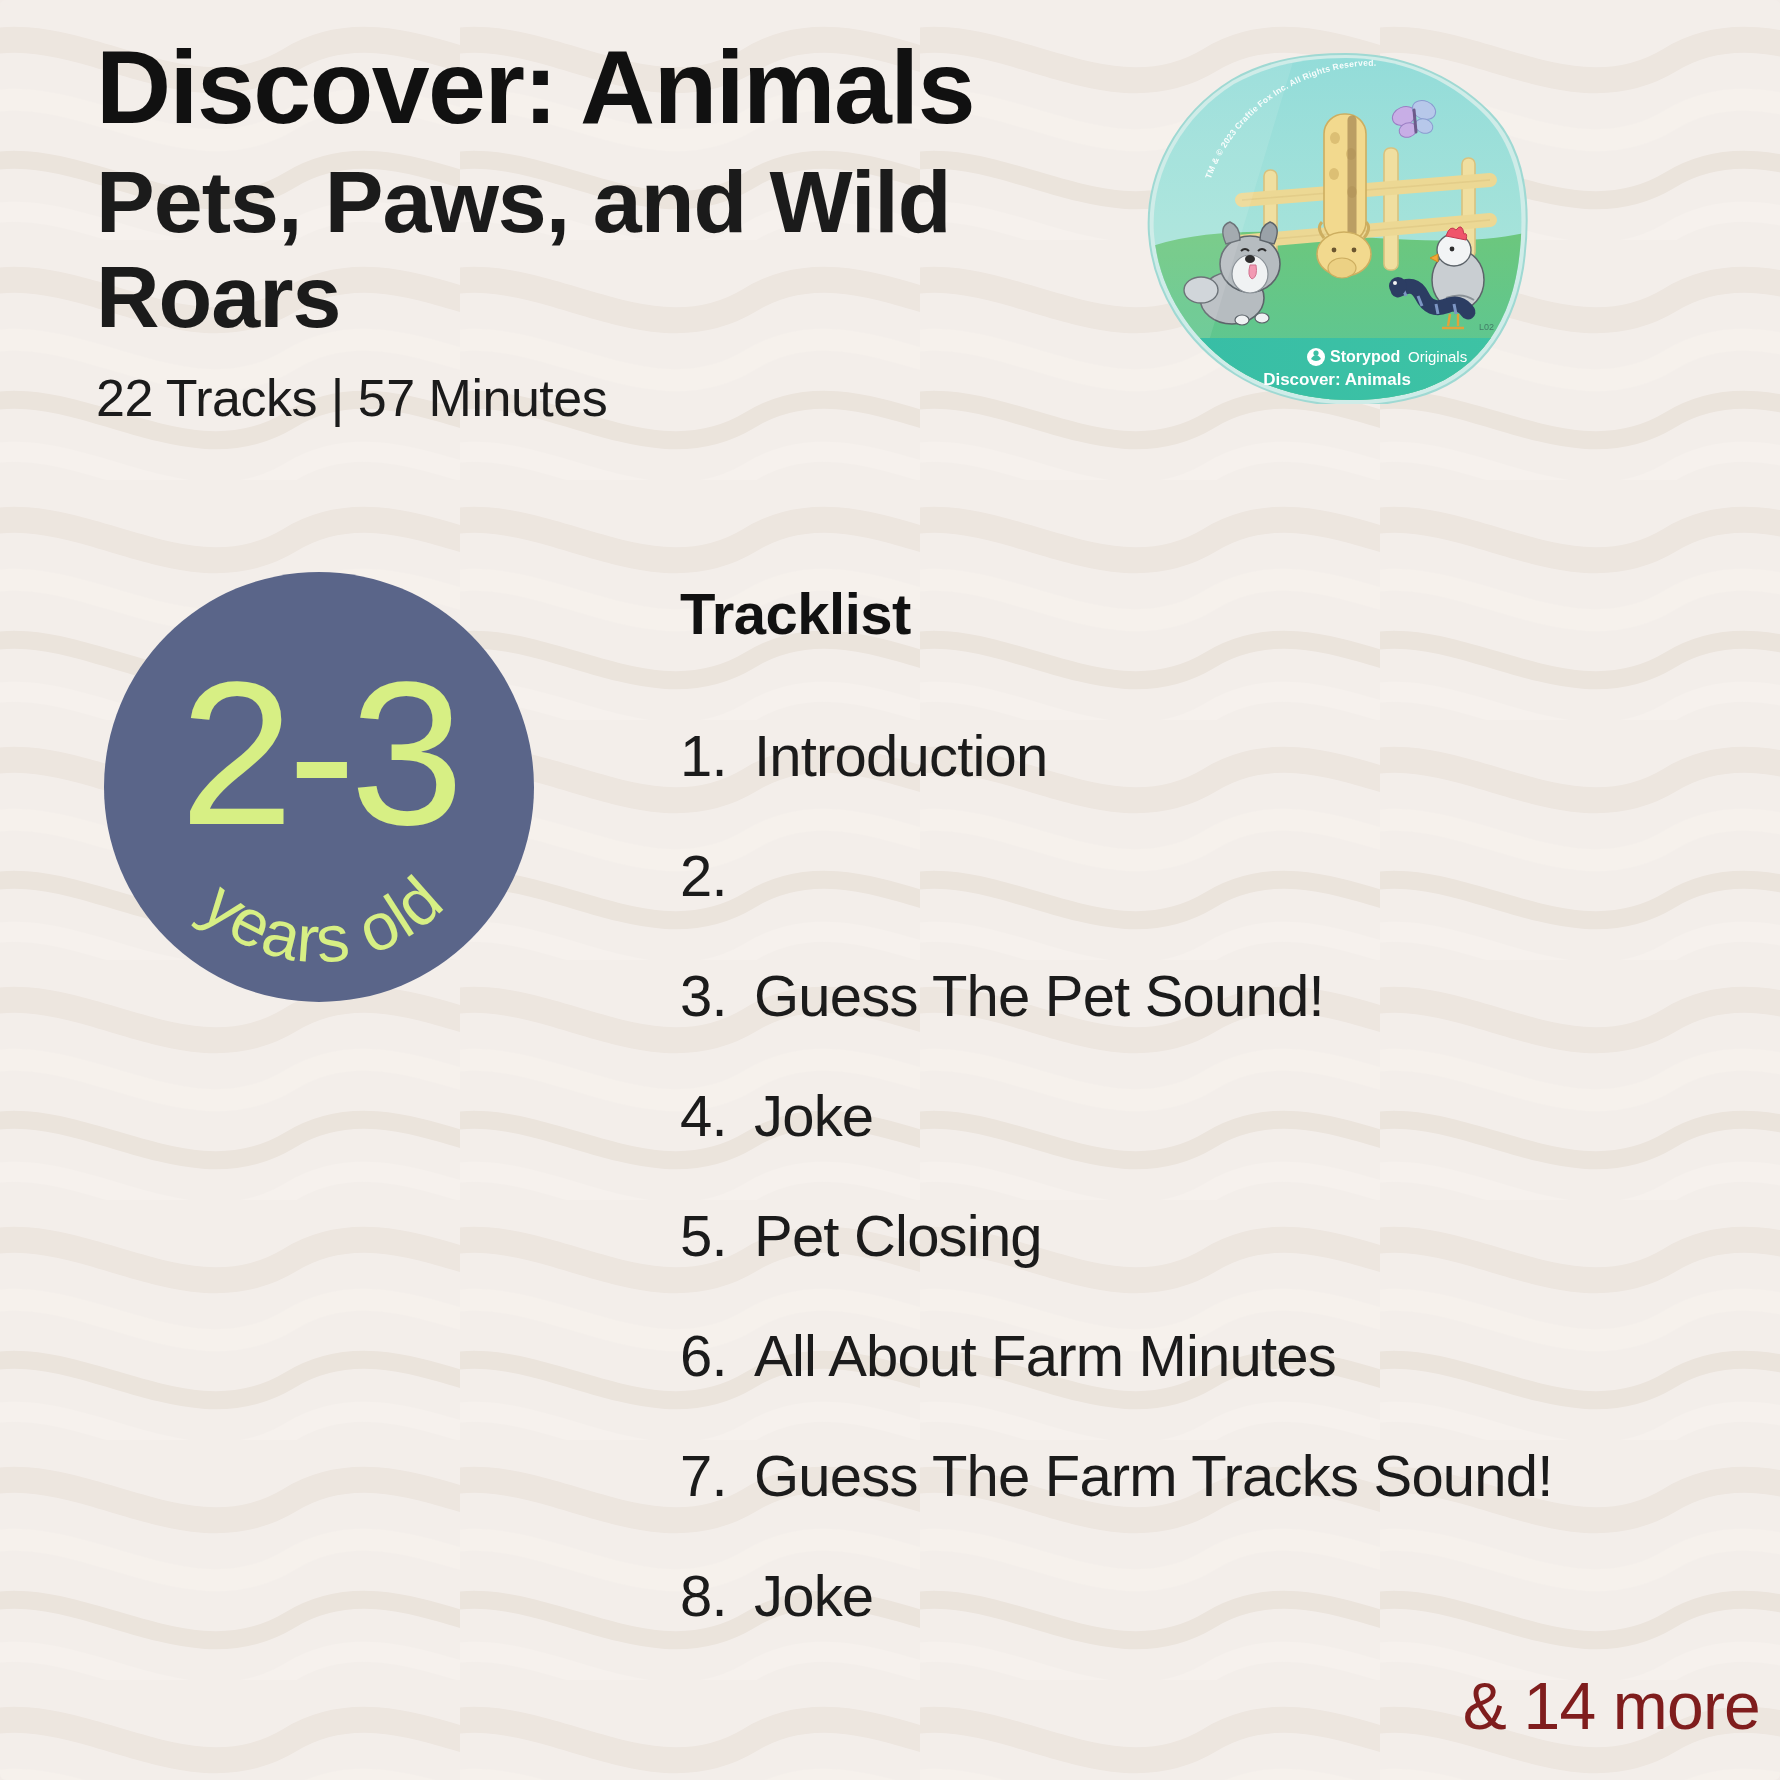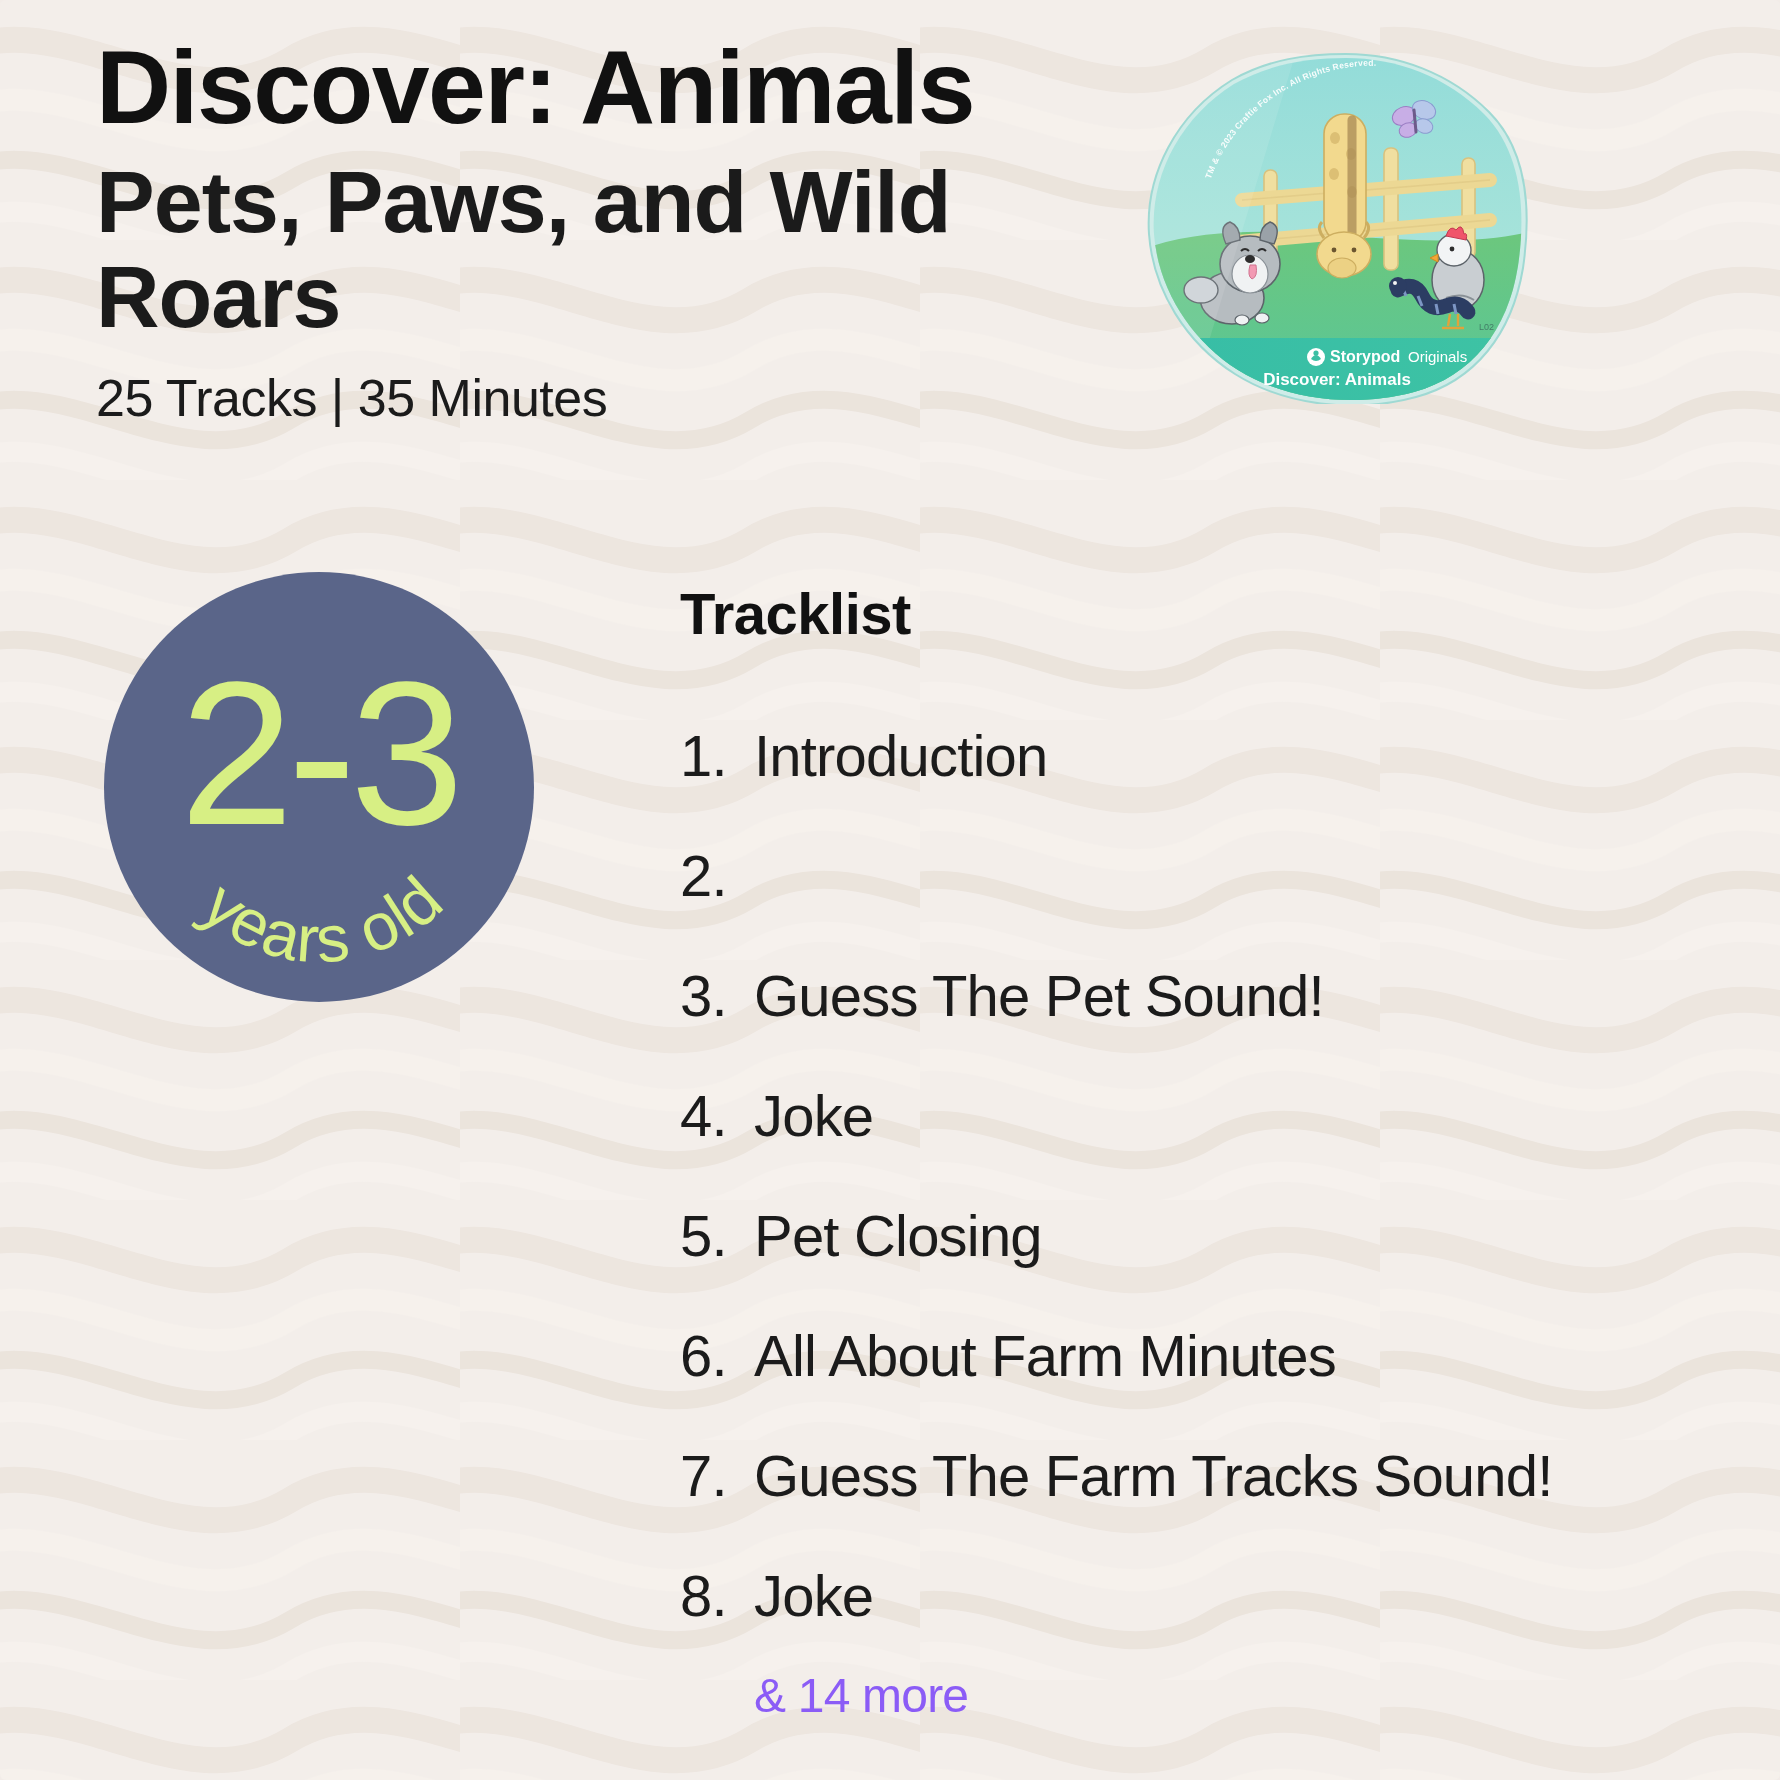--- a/index.html
+++ b/index.html
@@ -125,25 +125,26 @@
     letter-spacing: -0.8px;
     margin-bottom: 53px;
     white-space: nowrap;
   }
   .track-num {
     min-width: 74px;
     flex: 0 0 auto;
   }
   .track-label { flex: 0 1 auto; }
   .more-line {
-    font-size: 48px;
+    font-size: 66px;
     font-weight: 400;
-    color: #8b5cf6;
+    color: #7f1d1d;
     letter-spacing: -0.8px;
     margin: -14px 0 0 74px;
+    text-align: right;
   }
 </style>
 </head>
 <body>
 
 <div id="page">
 
   <svg id="bg-waves" viewBox="0 0 1780 1780" preserveAspectRatio="none" aria-hidden="true">
     <defs>
       <pattern id="wavePat" x="0" y="0" width="460" height="240" patternUnits="userSpaceOnUse">
@@ -153,21 +154,21 @@
         <path d="M-60,232 C 55,162 175,302 290,232 C 405,162 525,302 640,232" fill="none" stroke="#f7f2ee" stroke-width="20" stroke-linecap="round"></path>
       </pattern>
     </defs>
     <rect x="0" y="0" width="1780" height="1780" fill="#f3eeea"></rect>
     <rect x="0" y="0" width="1780" height="1780" fill="url(#wavePat)" opacity="0.85"></rect>
   </svg>
 
   <div class="header">
     <h1 class="title">Discover: Animals</h1>
     <div class="subtitle">Pets, Paws, and Wild Roars</div>
-    <div class="meta">25 Tracks | 35 Minutes</div>
+    <div class="meta">22 Tracks | 57 Minutes</div>
   </div>
 
   <div class="card-wrap">
     <svg class="card-svg" viewBox="0 0 382 352">
       <defs>
         <clipPath id="cardClip">
           <path d="M200,6 C250,6 300,24 338,62 C376,100 380,160 372,214
                    C362,278 326,324 268,340 C208,356 140,348 92,318
                    C44,288 12,236 8,182 C4,124 34,66 88,32 C124,12 162,6 200,6 Z"></path>
         </clipPath>

